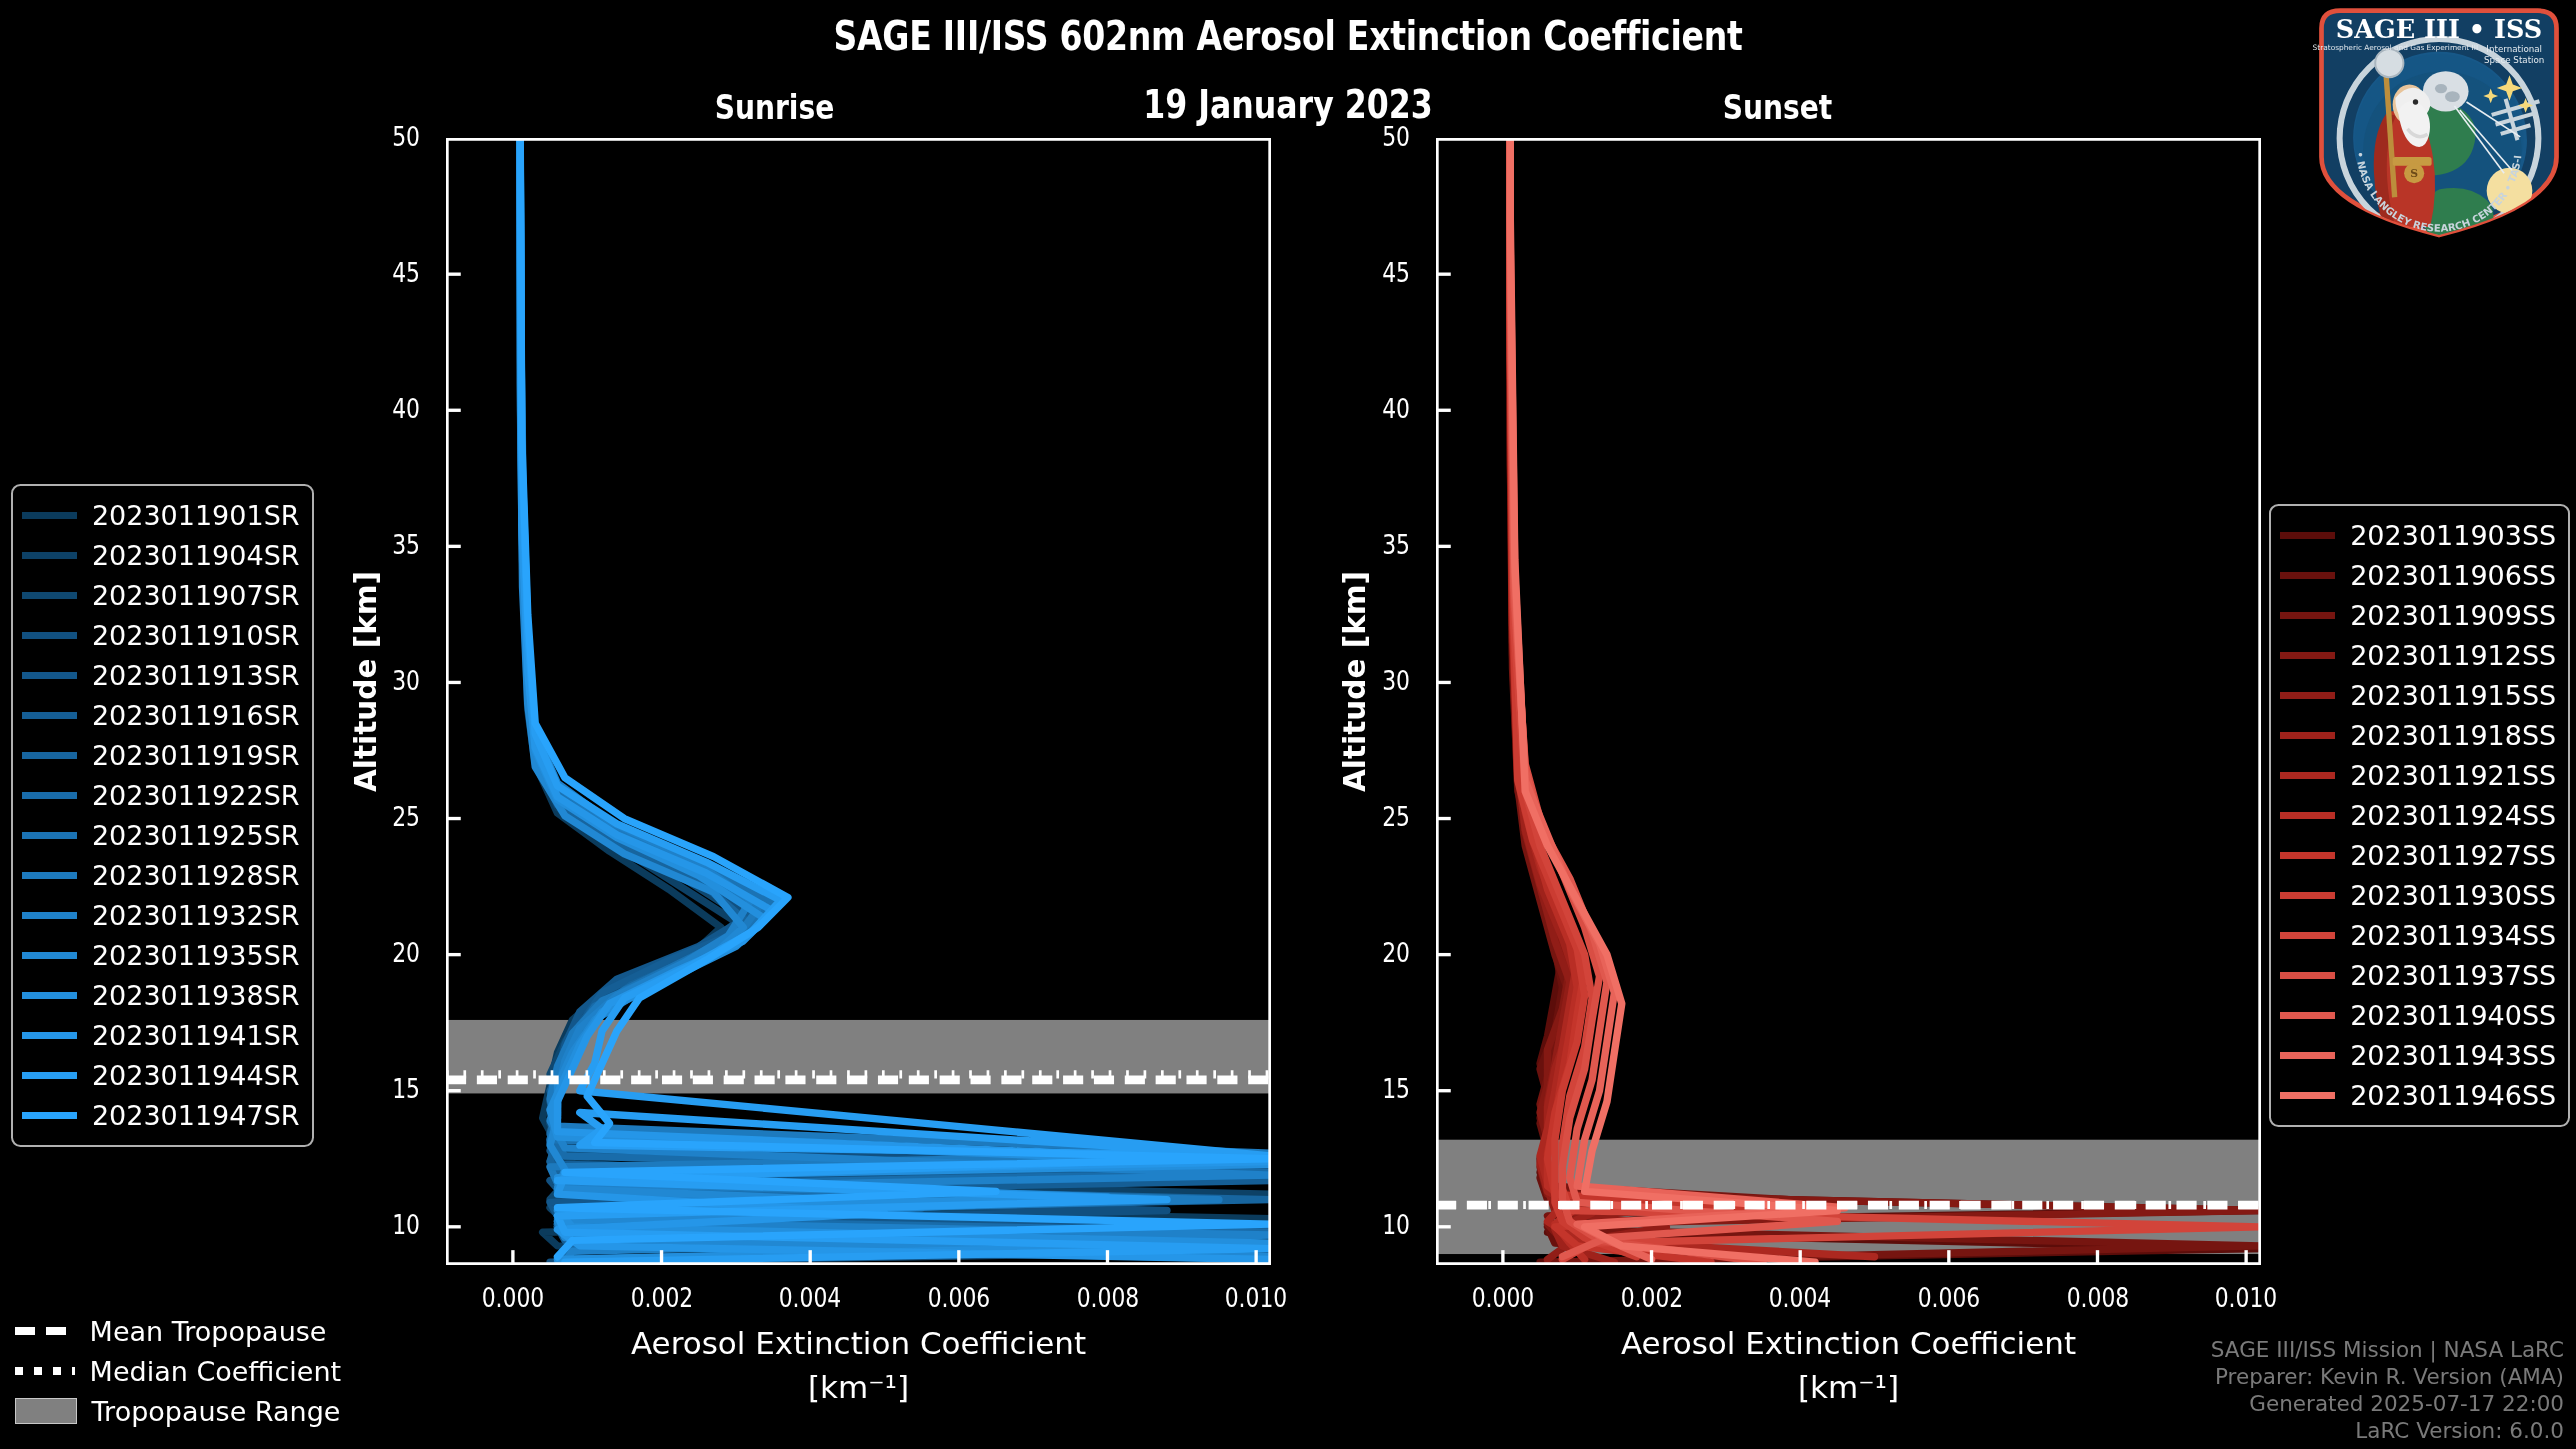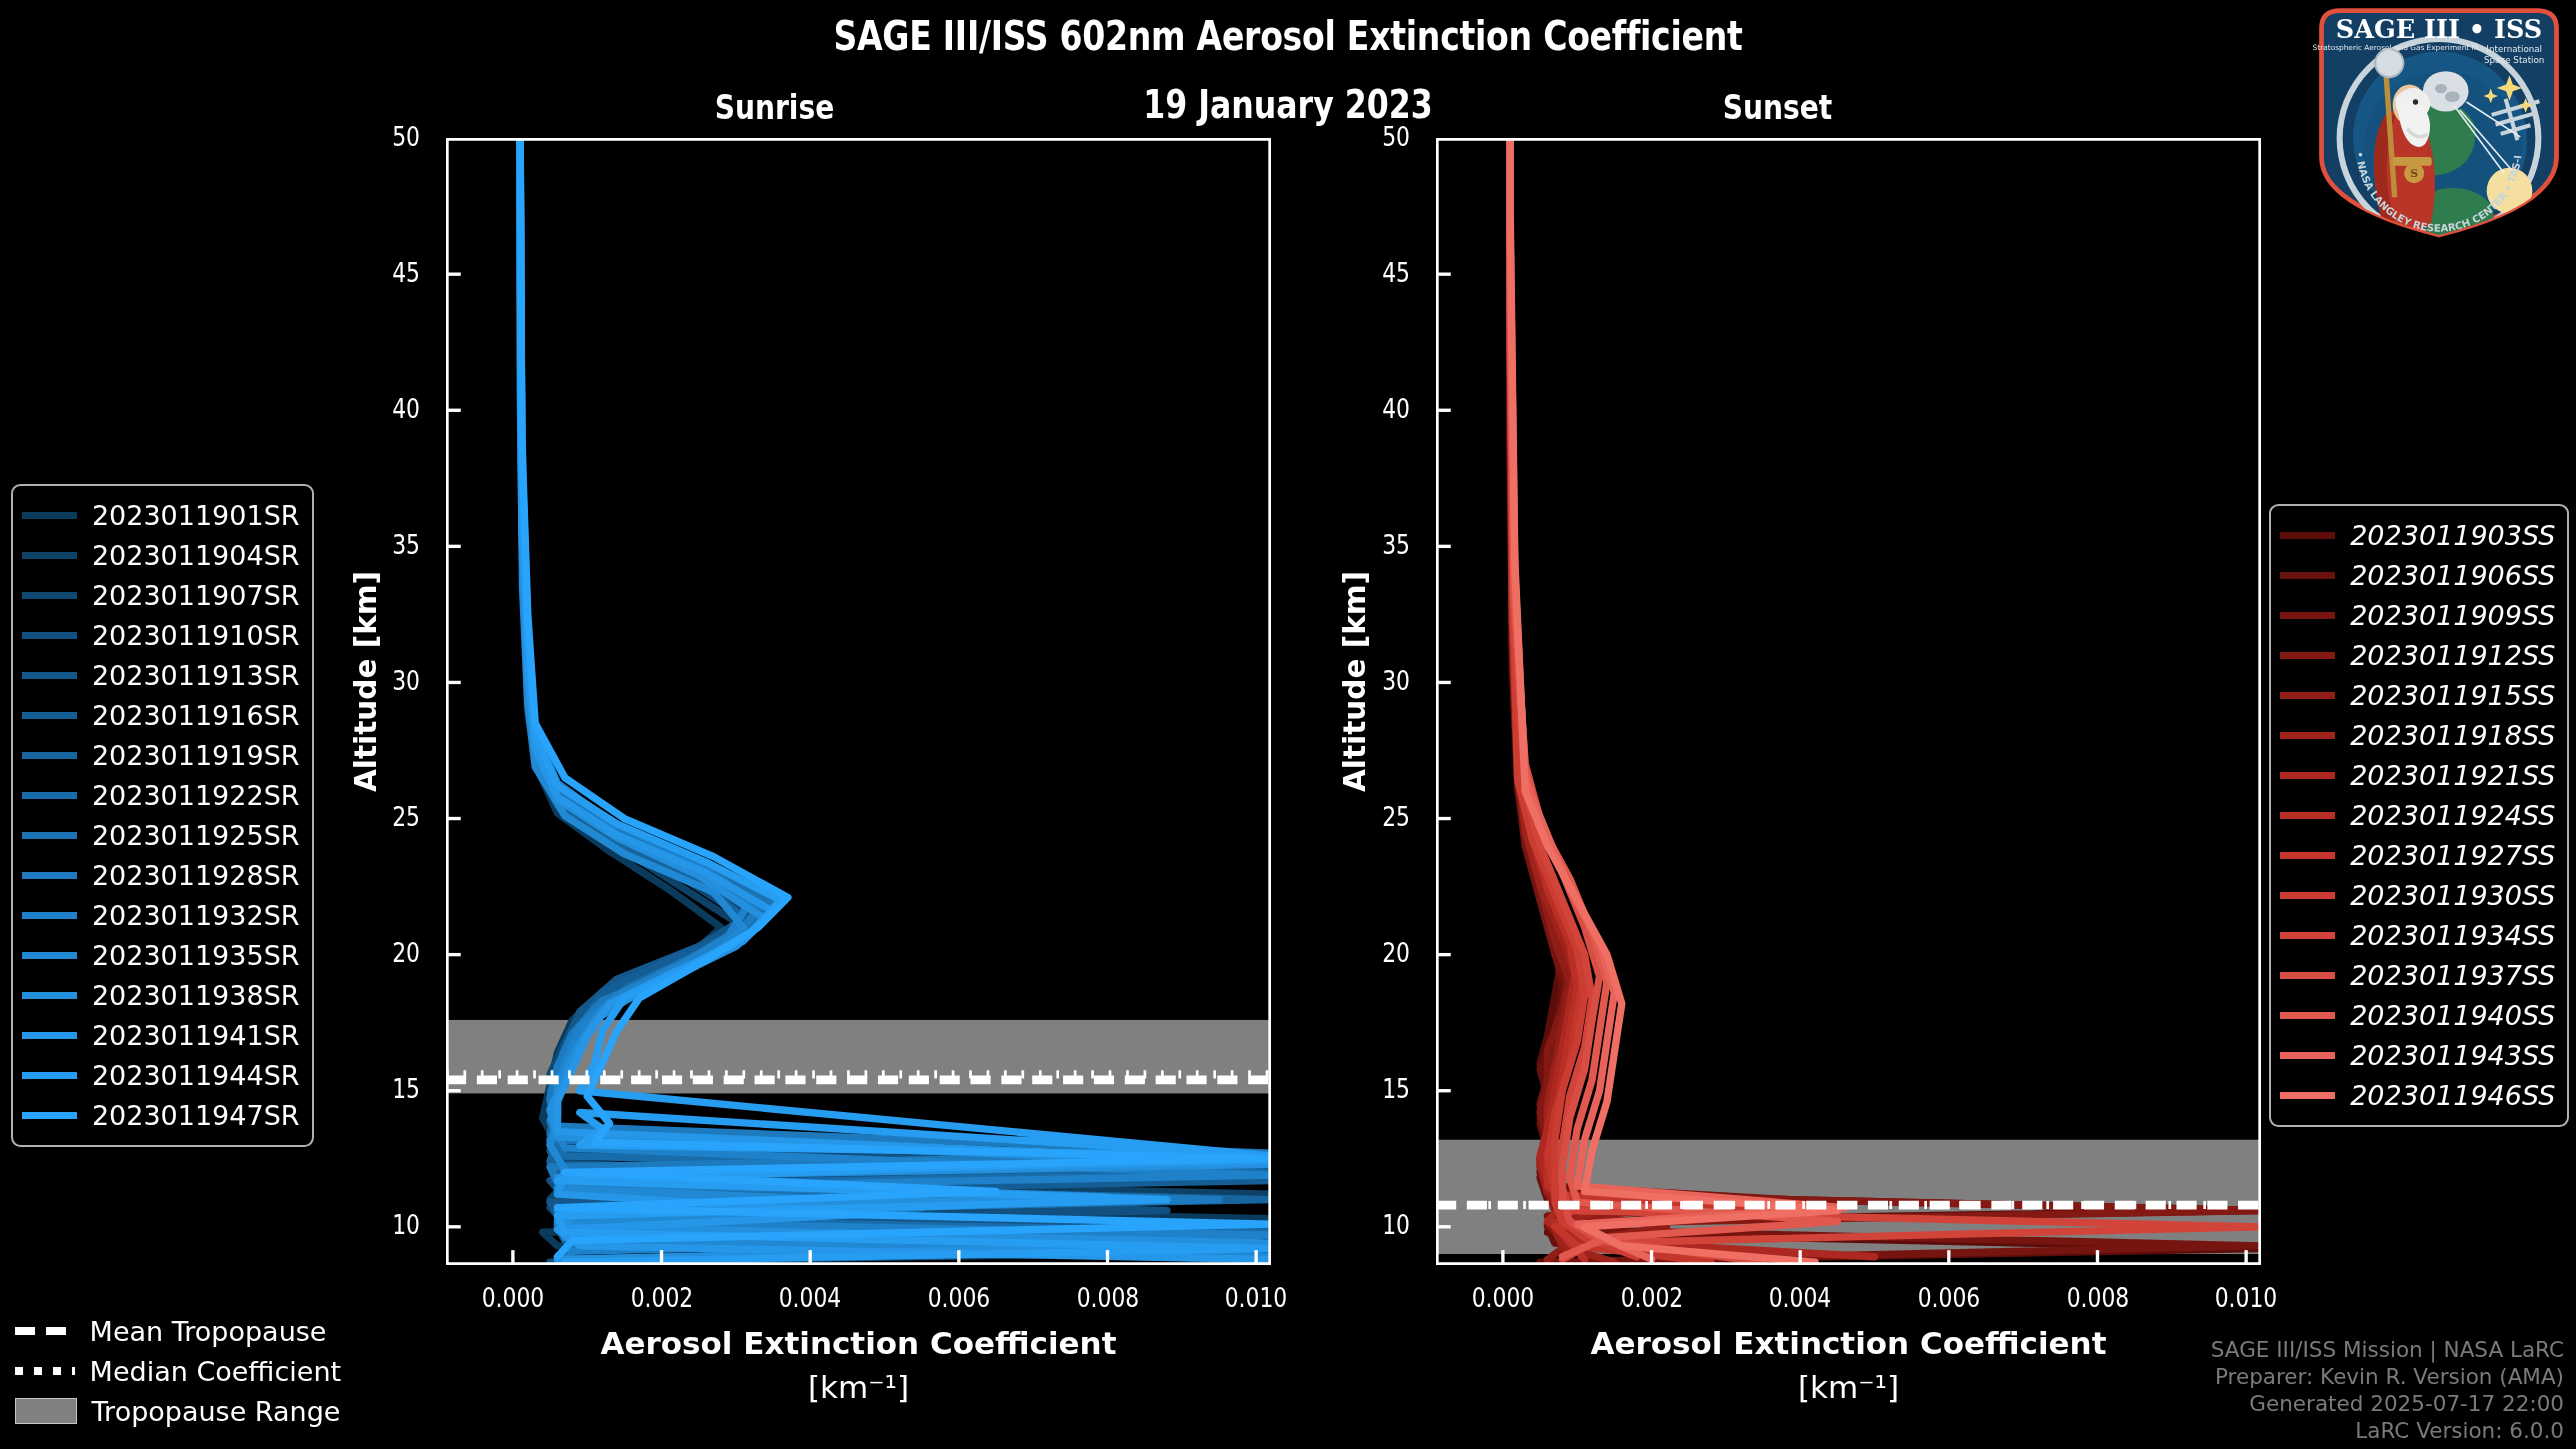--- a/index.html
+++ b/index.html
@@ -25,21 +25,21 @@
     font-family:"DejaVu Sans Condensed","Liberation Sans",sans-serif;
     font-weight:bold;font-size:34px;text-align:center;
     transform:scaleX(.92);transform-origin:50% 50%;
   }
   #sunrise-title{left:647px;top:87px;width:255px;}
   #sunset-title{left:1650px;top:87px;width:255px;}
 
   
   .axis-title{
     font-family:"DejaVu Sans","Liberation Sans",sans-serif;
-    font-weight:bold;font-size:31px;text-align:center;color:#fff;
+    font-weight:normal;font-size:31px;text-align:center;color:#fff;
   }
   .axis-unit{
     font-family:"DejaVu Sans","Liberation Sans",sans-serif;
     font-weight:normal;font-size:31px;text-align:center;color:#fff;
   }
   .ylabel{
     font-family:"DejaVu Sans","Liberation Sans",sans-serif;
     font-weight:bold;font-size:29.5px;color:#fff;
     transform-origin:0 0;transform:rotate(-90deg);white-space:nowrap;
   }
@@ -60,21 +60,21 @@
   .legend-box{
     position:absolute;border:2px solid #b0b0b0;border-radius:9.4px;
     background:#000;padding:9.4px 12px 9.4px 9.4px;
   }
   .legend-row{display:flex;align-items:center;height:40px;}
   .legend-swatch{width:55px;height:7.4px;flex:0 0 auto;margin-right:14.8px;}
   .legend-label{
     font-size:27px;color:#fff;white-space:nowrap;
     font-family:"DejaVu Sans","Liberation Sans",sans-serif;
   }
-  #legend-right .legend-row{justify-content:flex-end;font-style:italic;}
+  #legend-right .legend-row{justify-content:flex-end;}
 
   
   #tropopause-legend{position:absolute;left:14.8px;top:1311px;}
   #tropopause-legend .legend-row{height:40px;}
   .dash-swatch{width:60px;height:8px;margin-right:14.8px;flex:0 0 auto;
      background:repeating-linear-gradient(90deg,#fff 0 20px,transparent 20px 31px);}
   .dot-swatch{width:60px;height:8px;margin-right:14.8px;flex:0 0 auto;
      background:repeating-linear-gradient(90deg,#fff 0 8px,transparent 8px 19px);}
   .range-swatch{width:60px;height:24px;margin-right:14.8px;flex:0 0 auto;
      background:#808080;border:1.3px solid #c8c8c8;}

